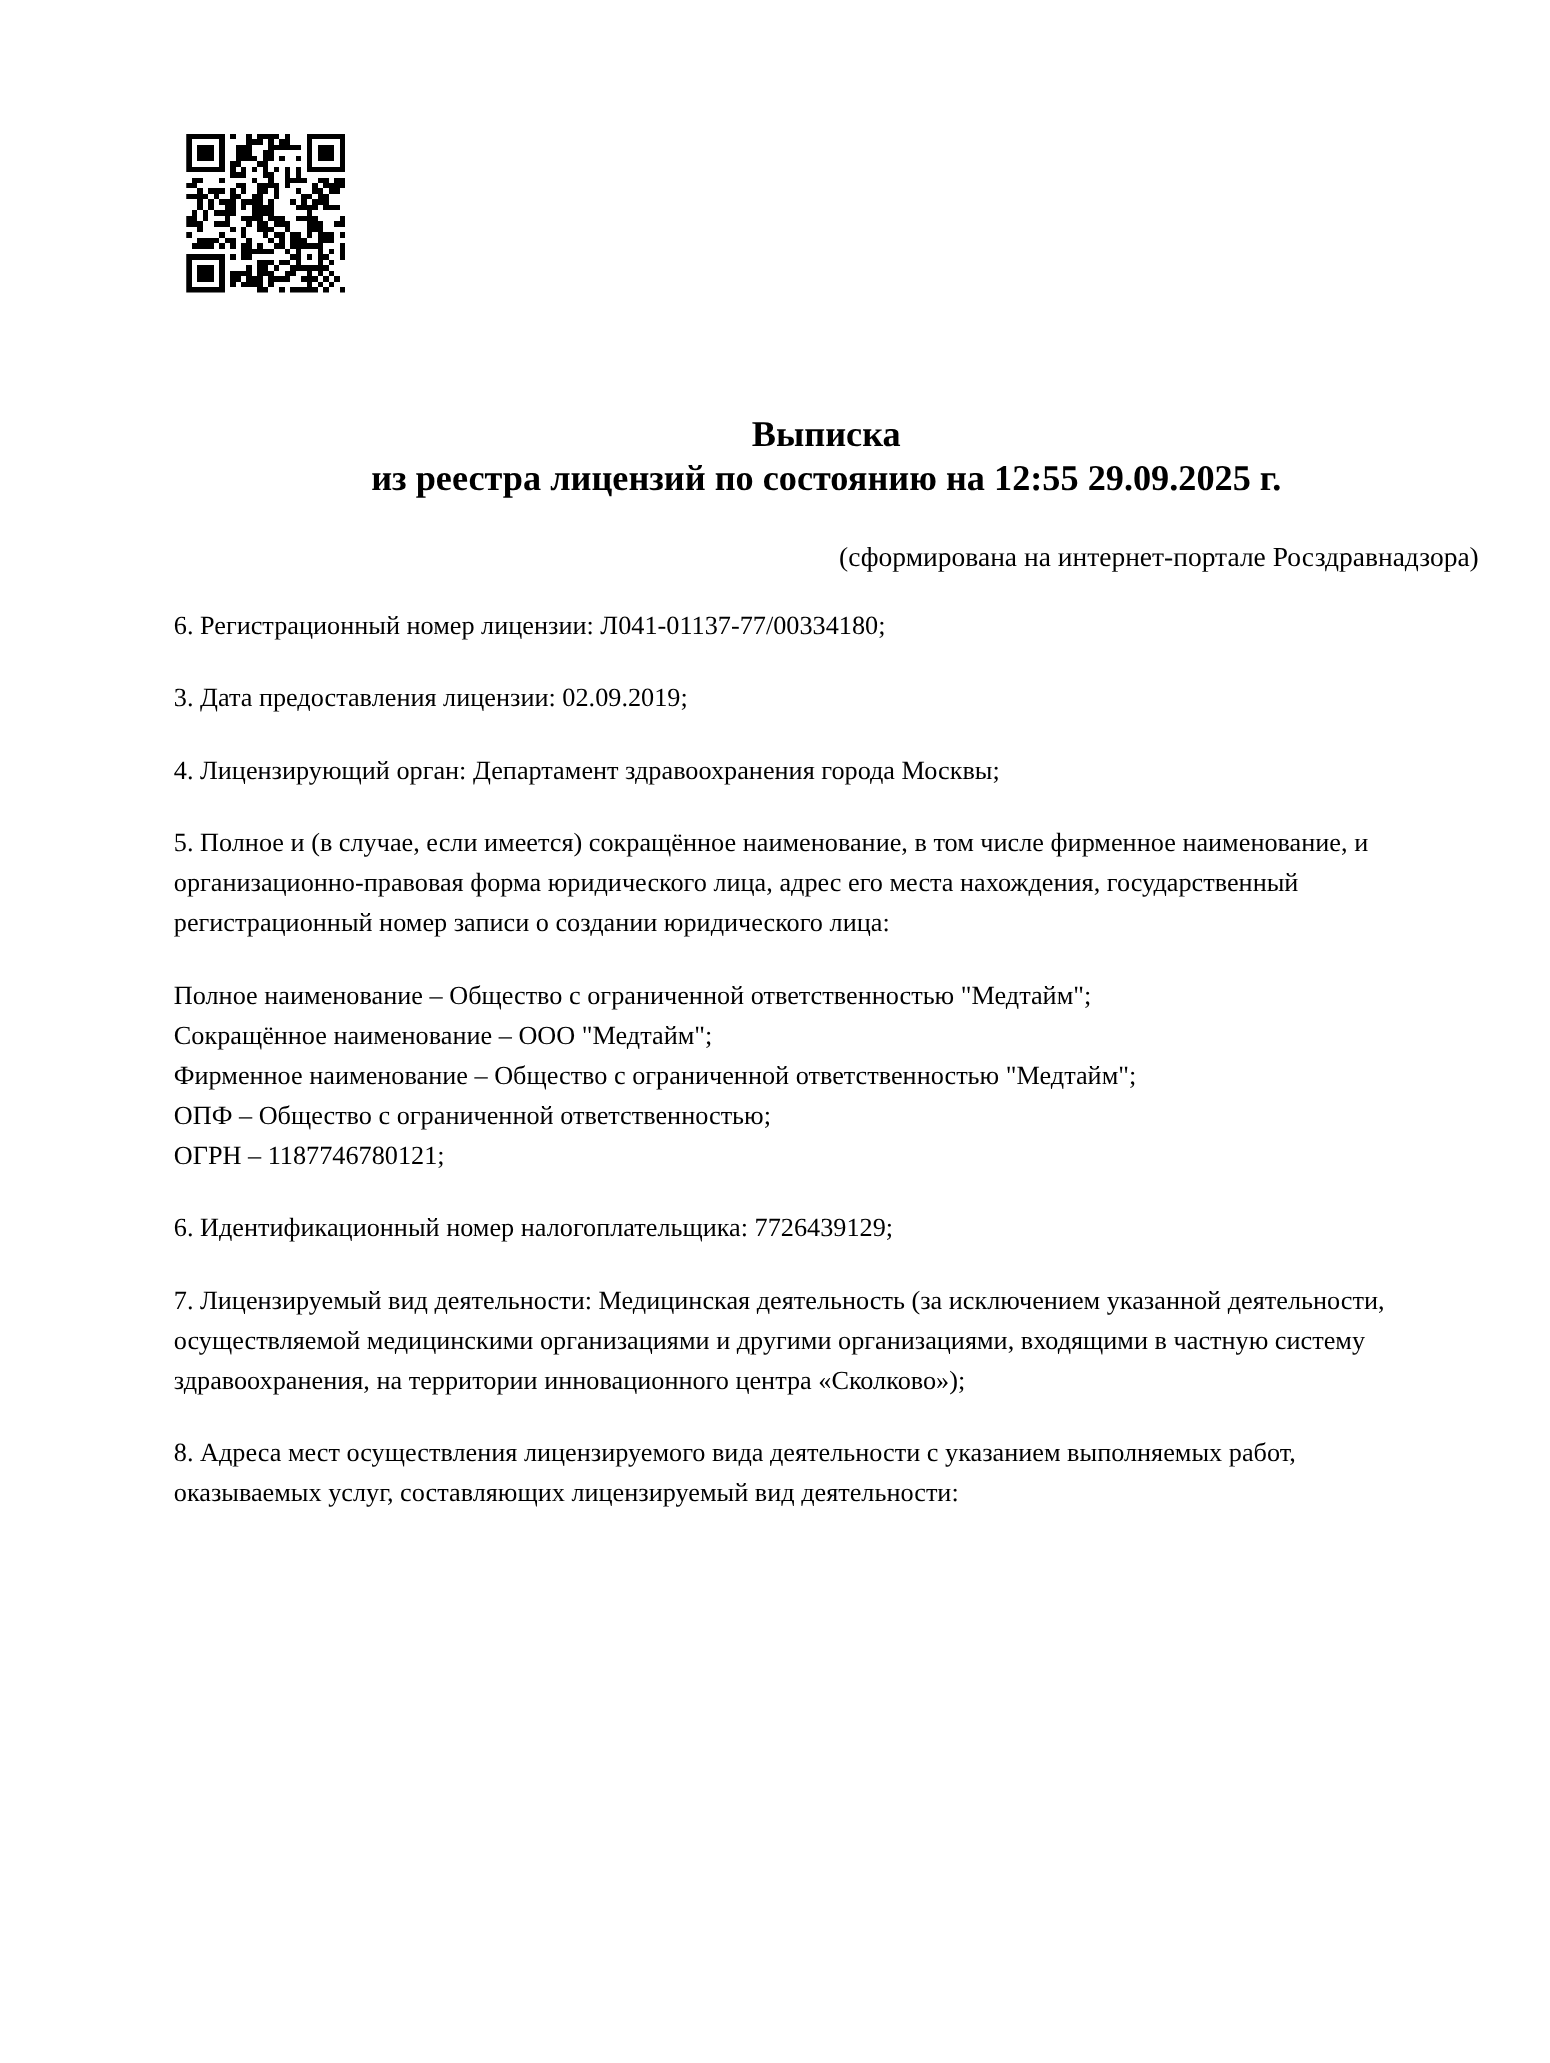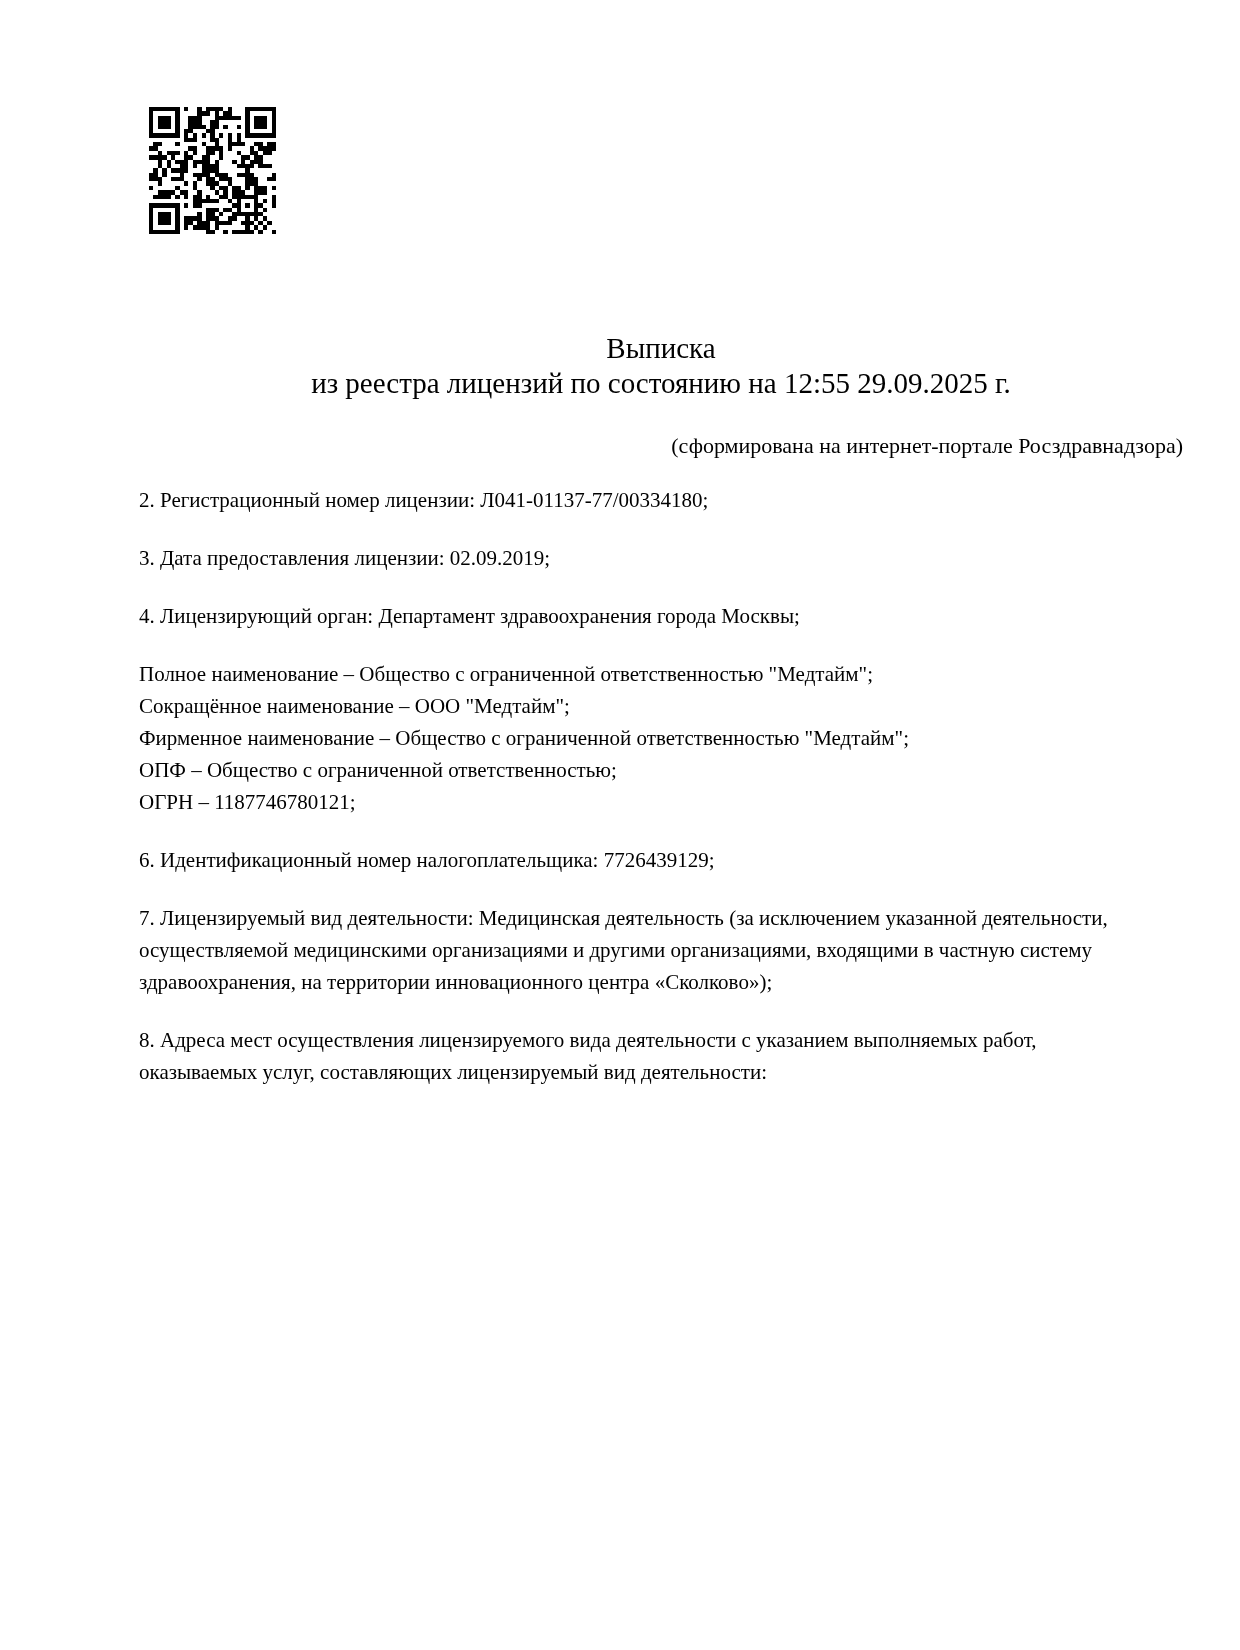--- a/index.html
+++ b/index.html
@@ -31,21 +31,21 @@
     position: absolute;
     left: 139px;
     top: 0;
     width: 1044px;
     font-size: 21px;
     line-height: 32px;
   }
   .title-wrap {
     padding-top: 331px;
     text-align: center;
-    font-weight: normal;
+    font-weight: bold;
     font-size: 29px;
     line-height: 35px;
   }
   .subtitle {
     margin-top: 33px;
     text-align: right;
     font-size: 22px;
     line-height: 24px;
   }
   p.para {
@@ -492,26 +492,27 @@
   <div class="content">
 
     <div class="title-wrap">
       <div>Выписка</div>
       <div>из реестра лицензий по состоянию на 12:55 29.09.2025 г.</div>
     </div>
 
     <div class="subtitle">(сформирована на интернет-портале Росздравнадзора)</div>
 
 
-    <p class="para">2. Регистрационный номер лицензии: Л041-01137-77/00334180;</p>
+    <p class="para">6. Регистрационный номер лицензии: Л041-01137-77/00334180;</p>
 
     <p class="para">3. Дата предоставления лицензии: 02.09.2019;</p>
 
     <p class="para">4. Лицензирующий орган: Департамент здравоохранения города Москвы;</p>
 
+    <p class="para">5. Полное и (в случае, если имеется) сокращённое наименование, в том числе фирменное наименование, и организационно-правовая форма юридического лица, адрес его места нахождения, государственный регистрационный номер записи о создании юридического лица:</p>
 
     <p class="para">
       <span class="blockline">Полное наименование – Общество с ограниченной ответственностью "Медтайм";</span>
       <span class="blockline">Сокращённое наименование – ООО "Медтайм";</span>
       <span class="blockline">Фирменное наименование – Общество с ограниченной ответственностью "Медтайм";</span>
       <span class="blockline">ОПФ – Общество с ограниченной ответственностью;</span>
       <span class="blockline">ОГРН – 1187746780121;</span>
     </p>
 
     <p class="para">6. Идентификационный номер налогоплательщика: 7726439129;</p>

